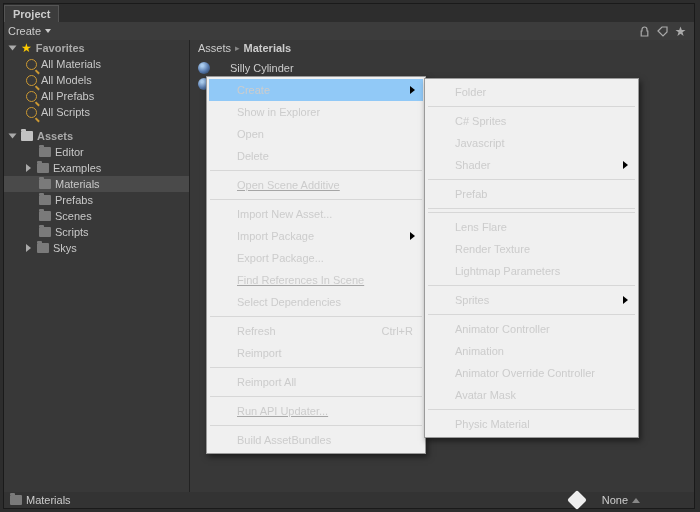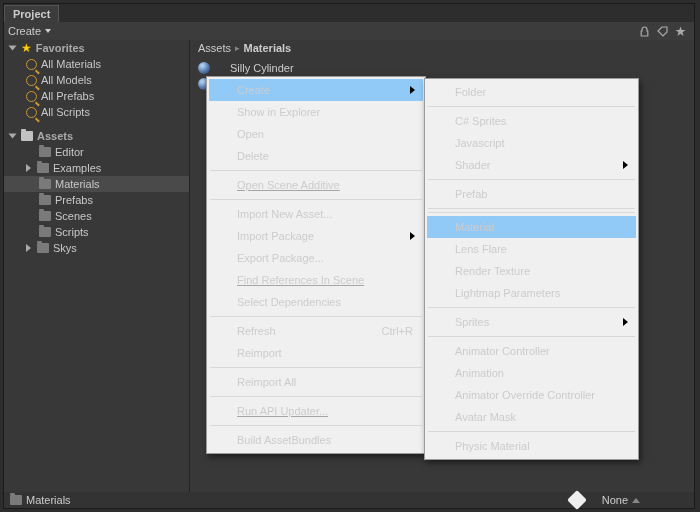--- a/index.html
+++ b/index.html
@@ -263,23 +263,20 @@
     <div class="ctx-item">
       <span>Shader</span>
       <span class="subarr"></span>
     </div>
     <div class="ctx-sep"></div>
     <div class="ctx-item">
       <span>Prefab</span>
     </div>
     <div class="ctx-sep"></div>
     <div class="ctx-sep"></div>
-    <div class="ctx-item hi">
-      <span>Material</span>
-    </div>
     <div class="ctx-item">
       <span>Lens Flare</span>
     </div>
     <div class="ctx-item">
       <span>Render Texture</span>
     </div>
     <div class="ctx-item">
       <span>Lightmap Parameters</span>
     </div>
     <div class="ctx-sep"></div>

